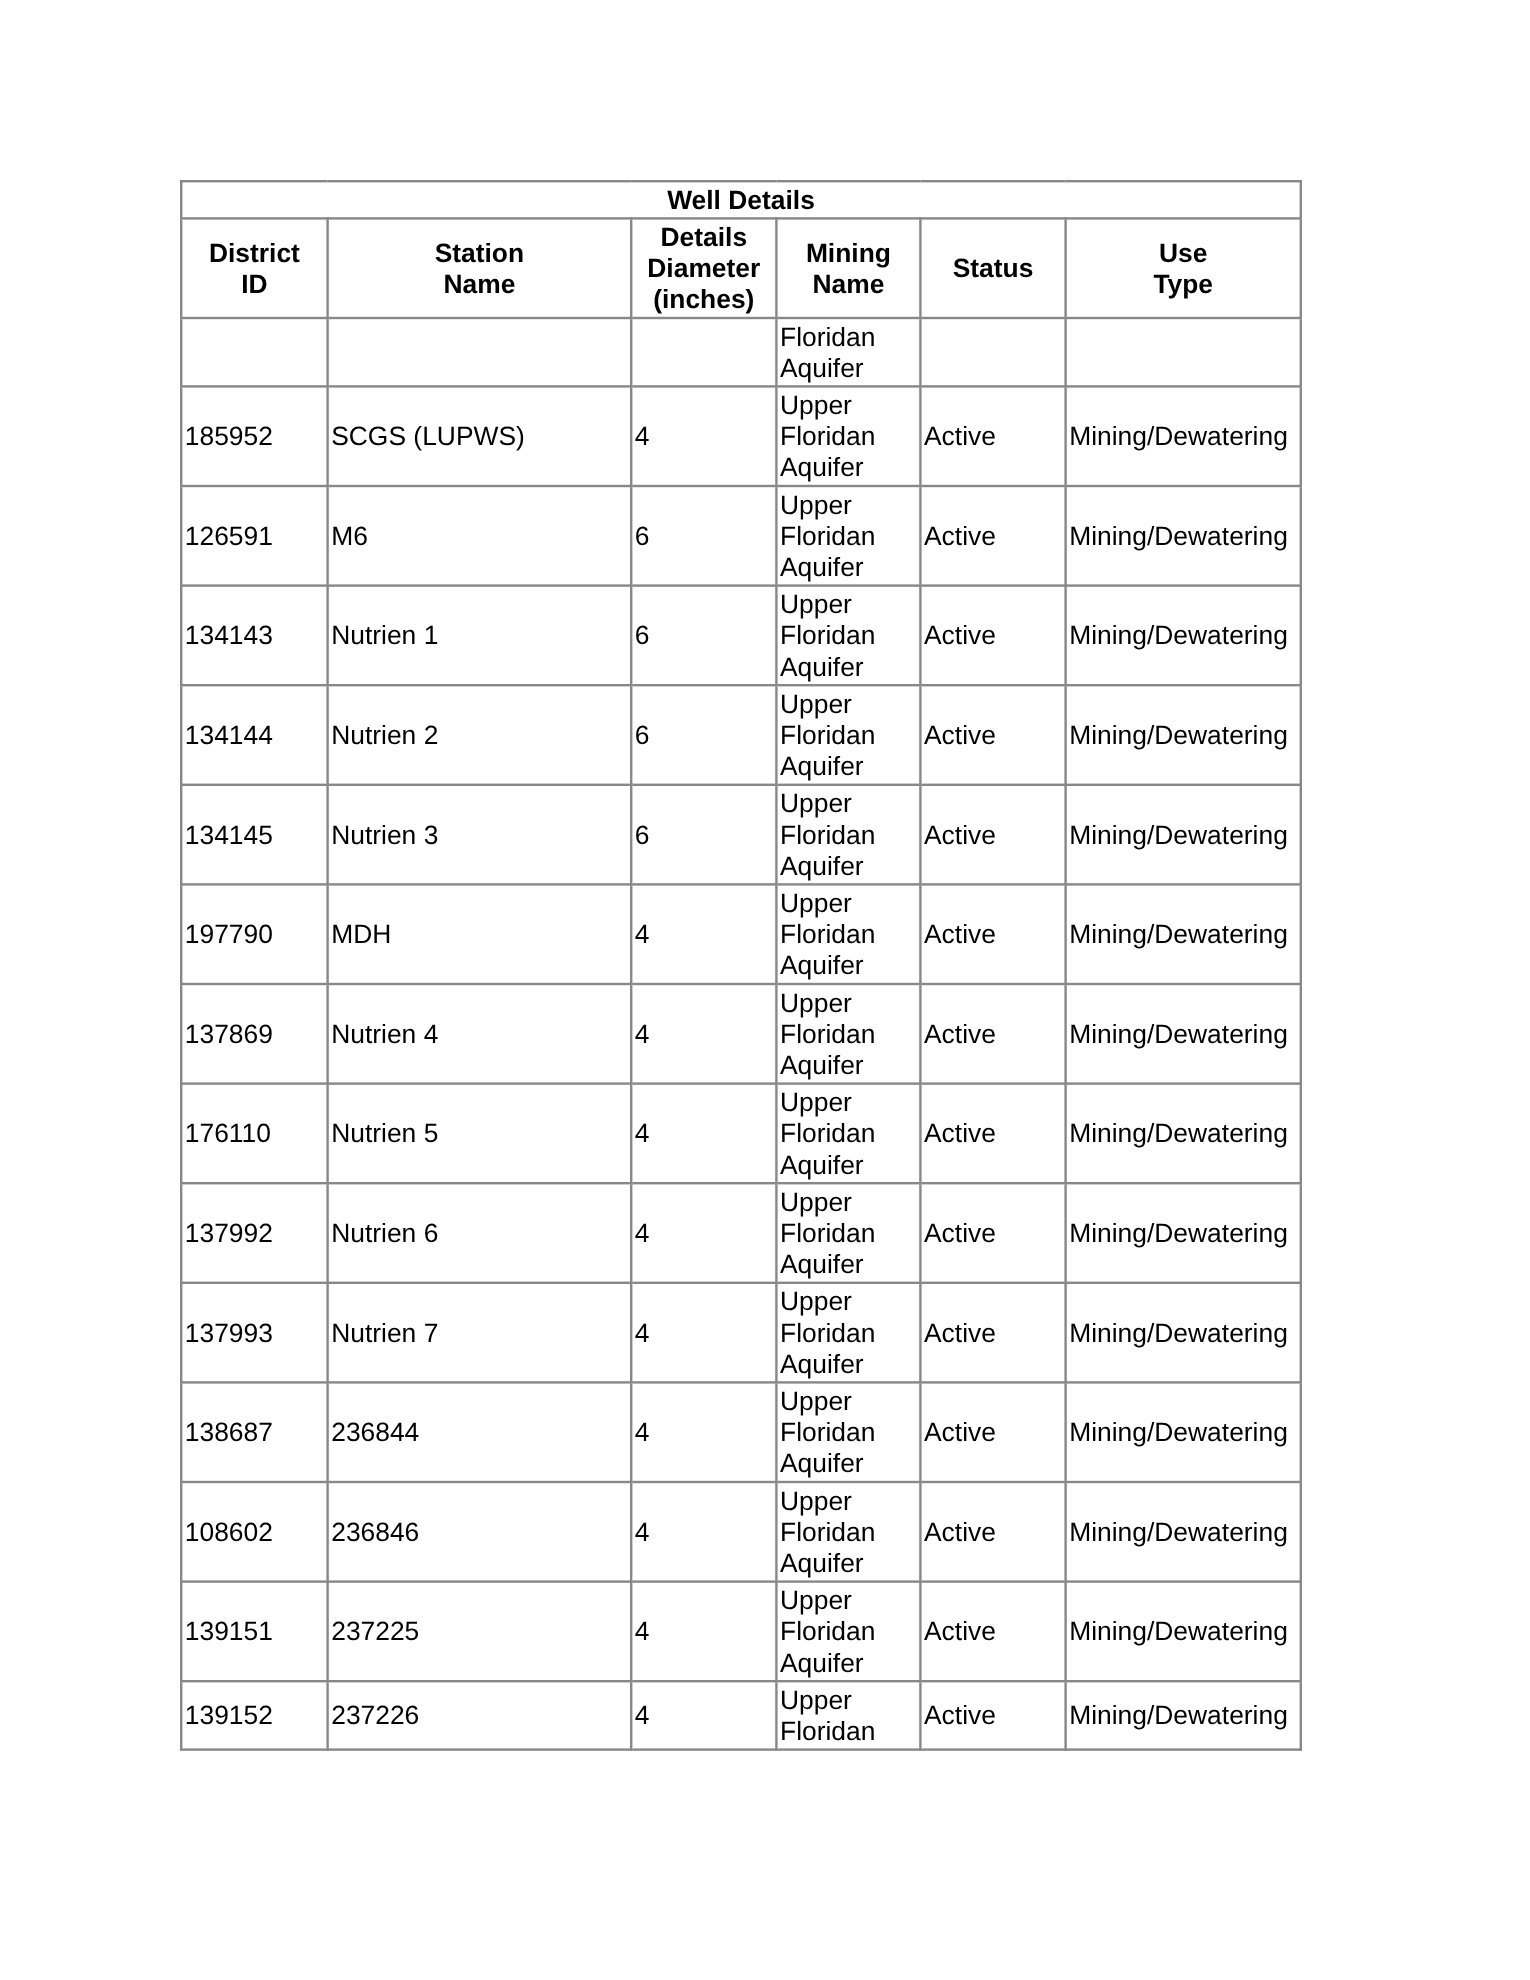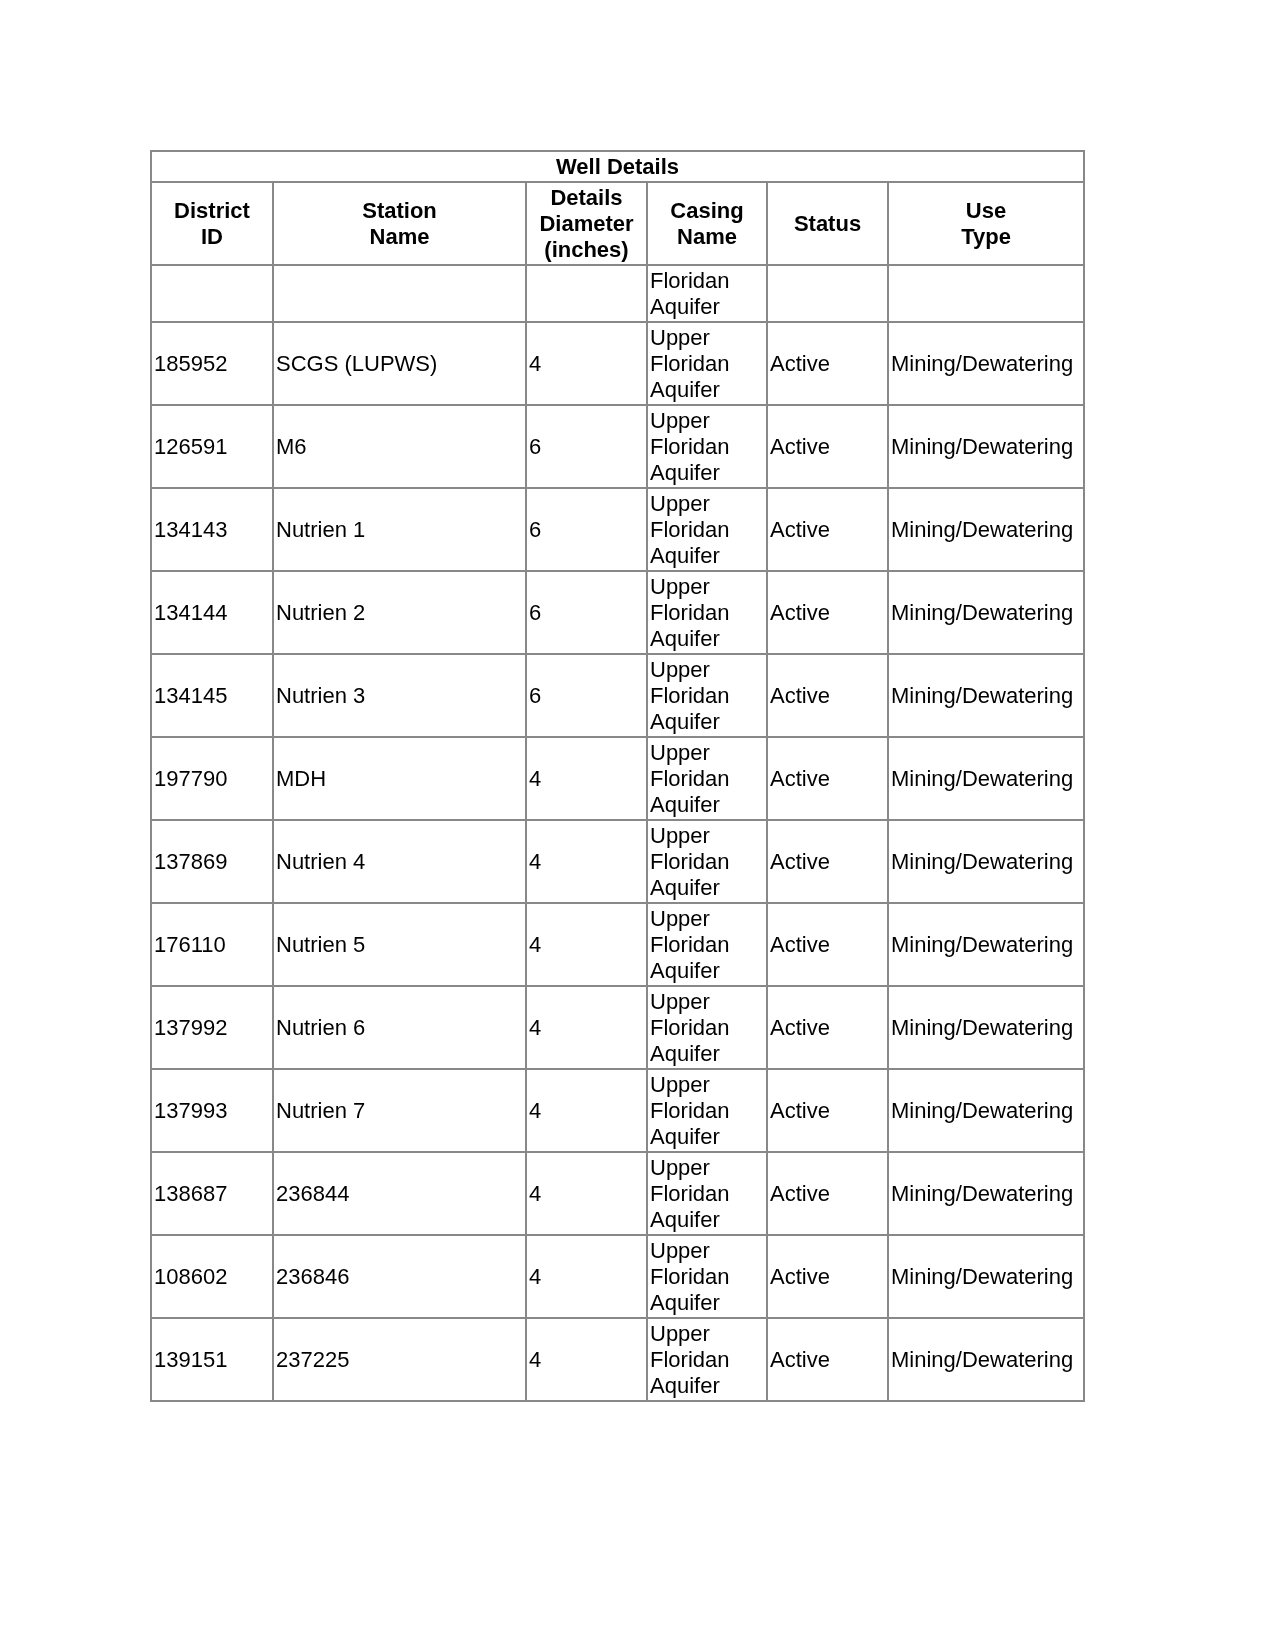--- a/index.html
+++ b/index.html
@@ -99,21 +99,21 @@
         <th>
           <span class="multi">Station</span>
           <span class="multi">Name</span>
         </th>
         <th>
           <span class="multi">Details</span>
           <span class="multi">Diameter</span>
           <span class="multi">(inches)</span>
         </th>
         <th>
-          <span class="multi">Casing</span>
+          <span class="multi">Mining</span>
           <span class="multi">Name</span>
         </th>
         <th>
           <span class="multi">Status</span>
         </th>
         <th>
           <span class="multi">Use</span>
           <span class="multi">Type</span>
         </th>
       </tr>
@@ -281,17 +281,28 @@
         <td>4</td>
         <td>
           <span class="multi">Upper</span>
           <span class="multi">Floridan</span>
           <span class="multi">Aquifer</span>
         </td>
         <td>Active</td>
         <td>Mining/Dewatering</td>
       </tr>
 
+      <tr class="short-row">
+        <td>139152</td>
+        <td>237226</td>
+        <td>4</td>
+        <td>
+          <span class="multi">Upper</span>
+          <span class="multi">Floridan</span>
+        </td>
+        <td>Active</td>
+        <td>Mining/Dewatering</td>
+      </tr>
     </tbody>
   </table>
 
   <div class="footer">BCS 73</div>
 </div>
 
 </body></html>

